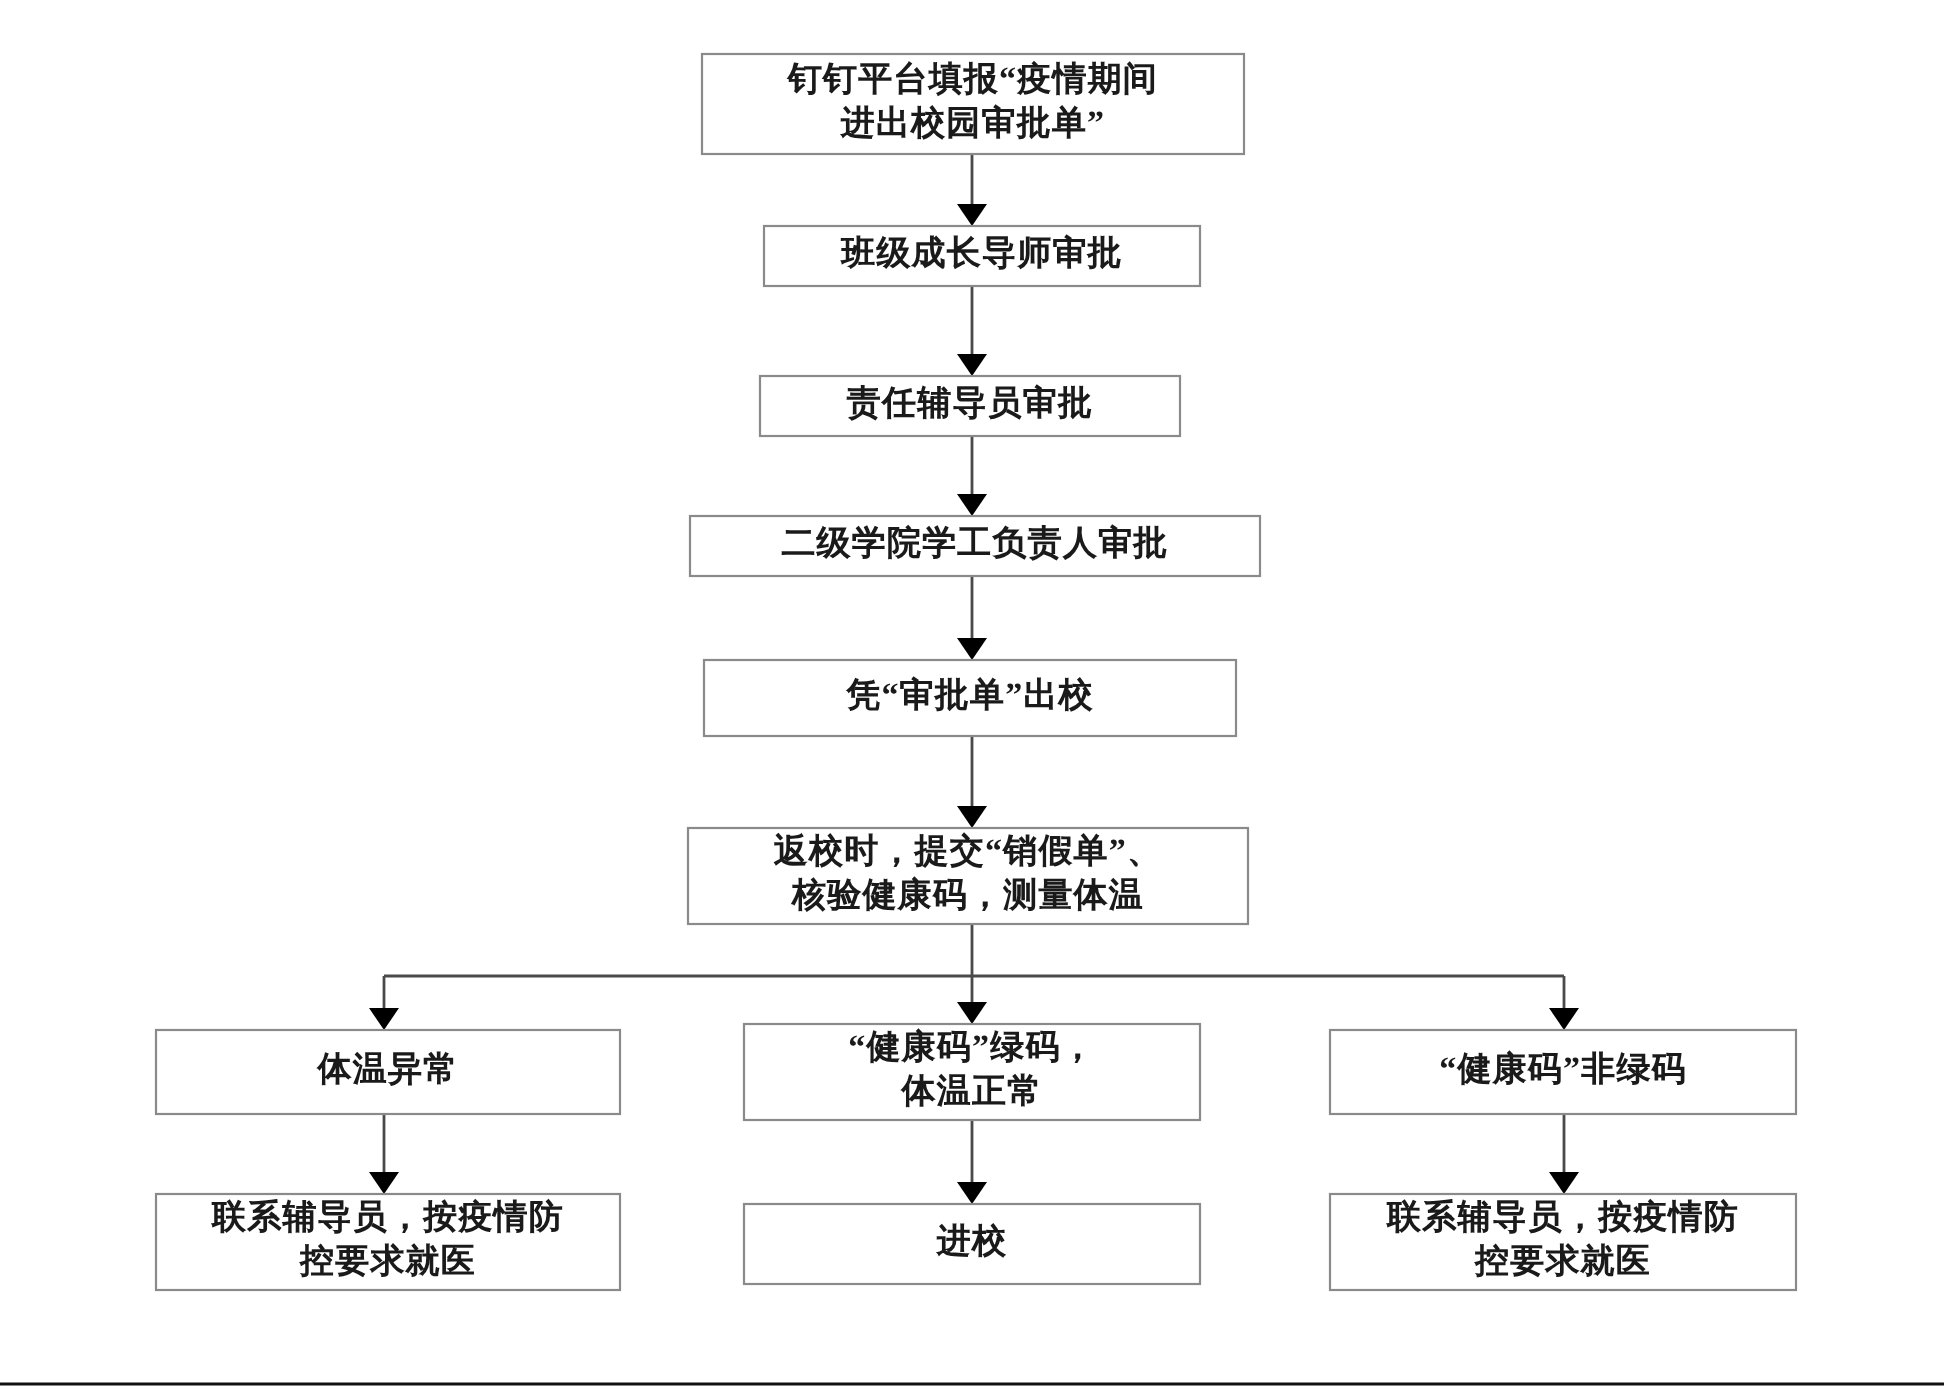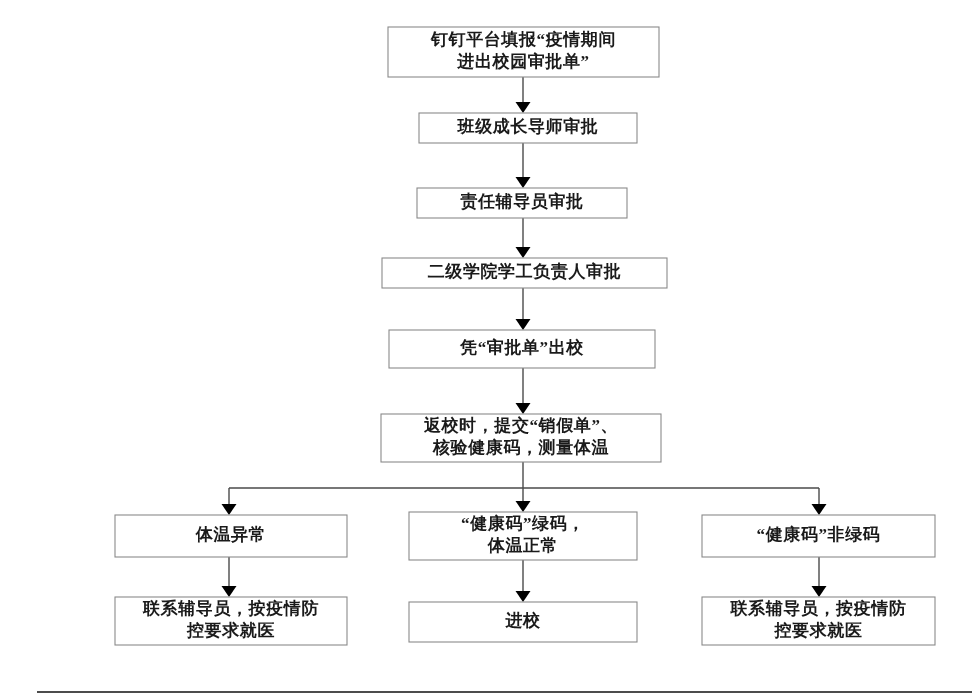--- a/index.html
+++ b/index.html
@@ -13,21 +13,20 @@
     height: 700px;
     font-family: "Liberation Serif", "DejaVu Serif", serif;
     color: #000000;
     overflow: hidden;
     position: relative;
   }
   #flow-root {
     position: relative;
     width: 860px;
     height: 700px;
-    margin-left: 37px;
   }
   svg#flow-svg {
     position: absolute;
     left: 0;
     top: 0;
     width: 972px;
     height: 700px;
     display: block;
   }
   .node-box {

